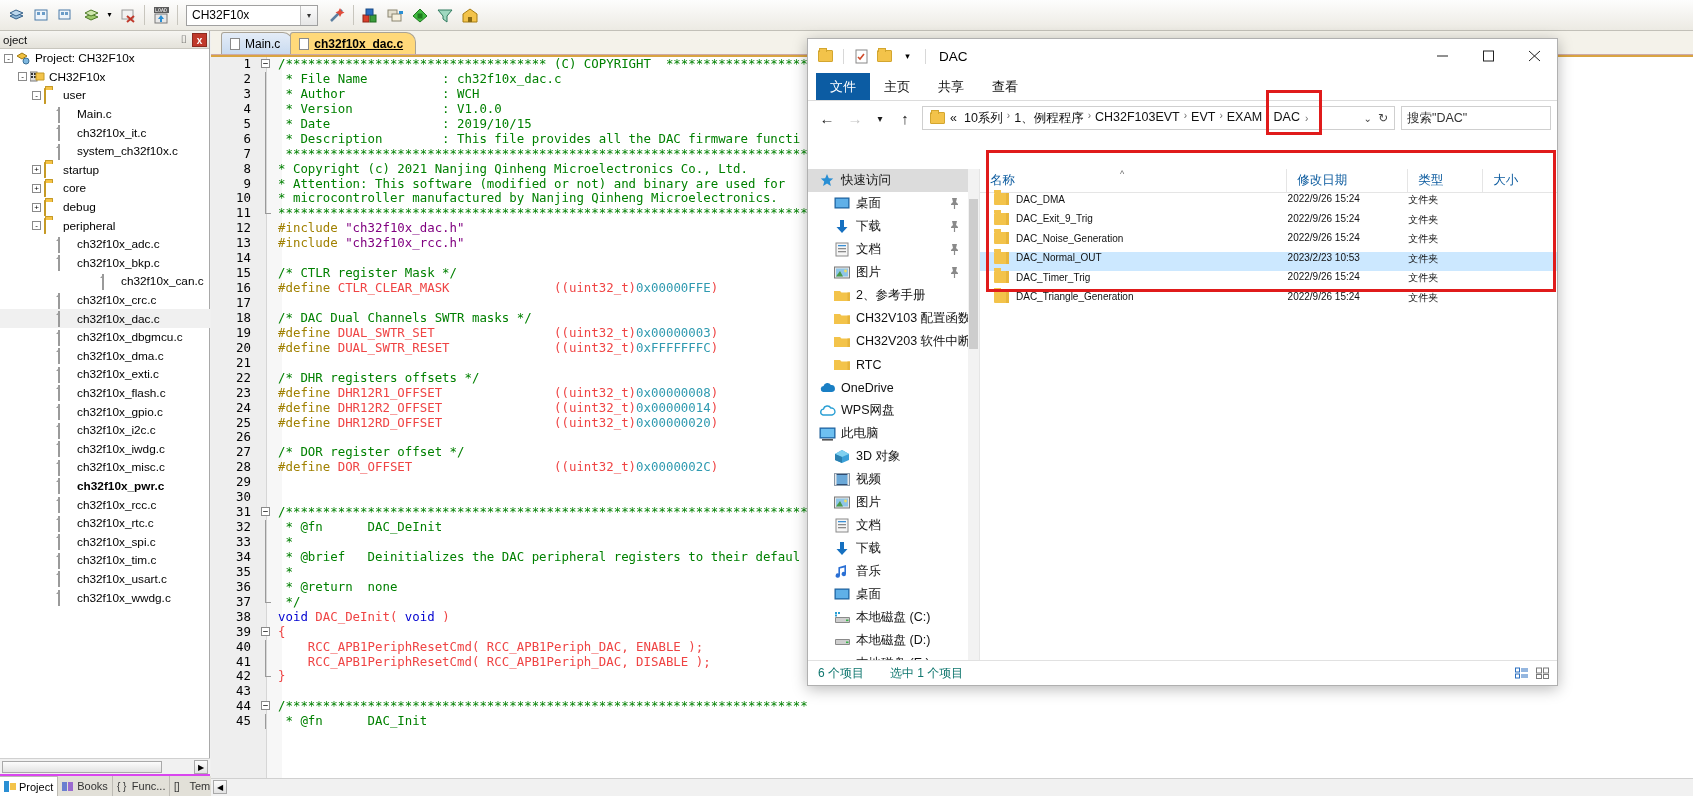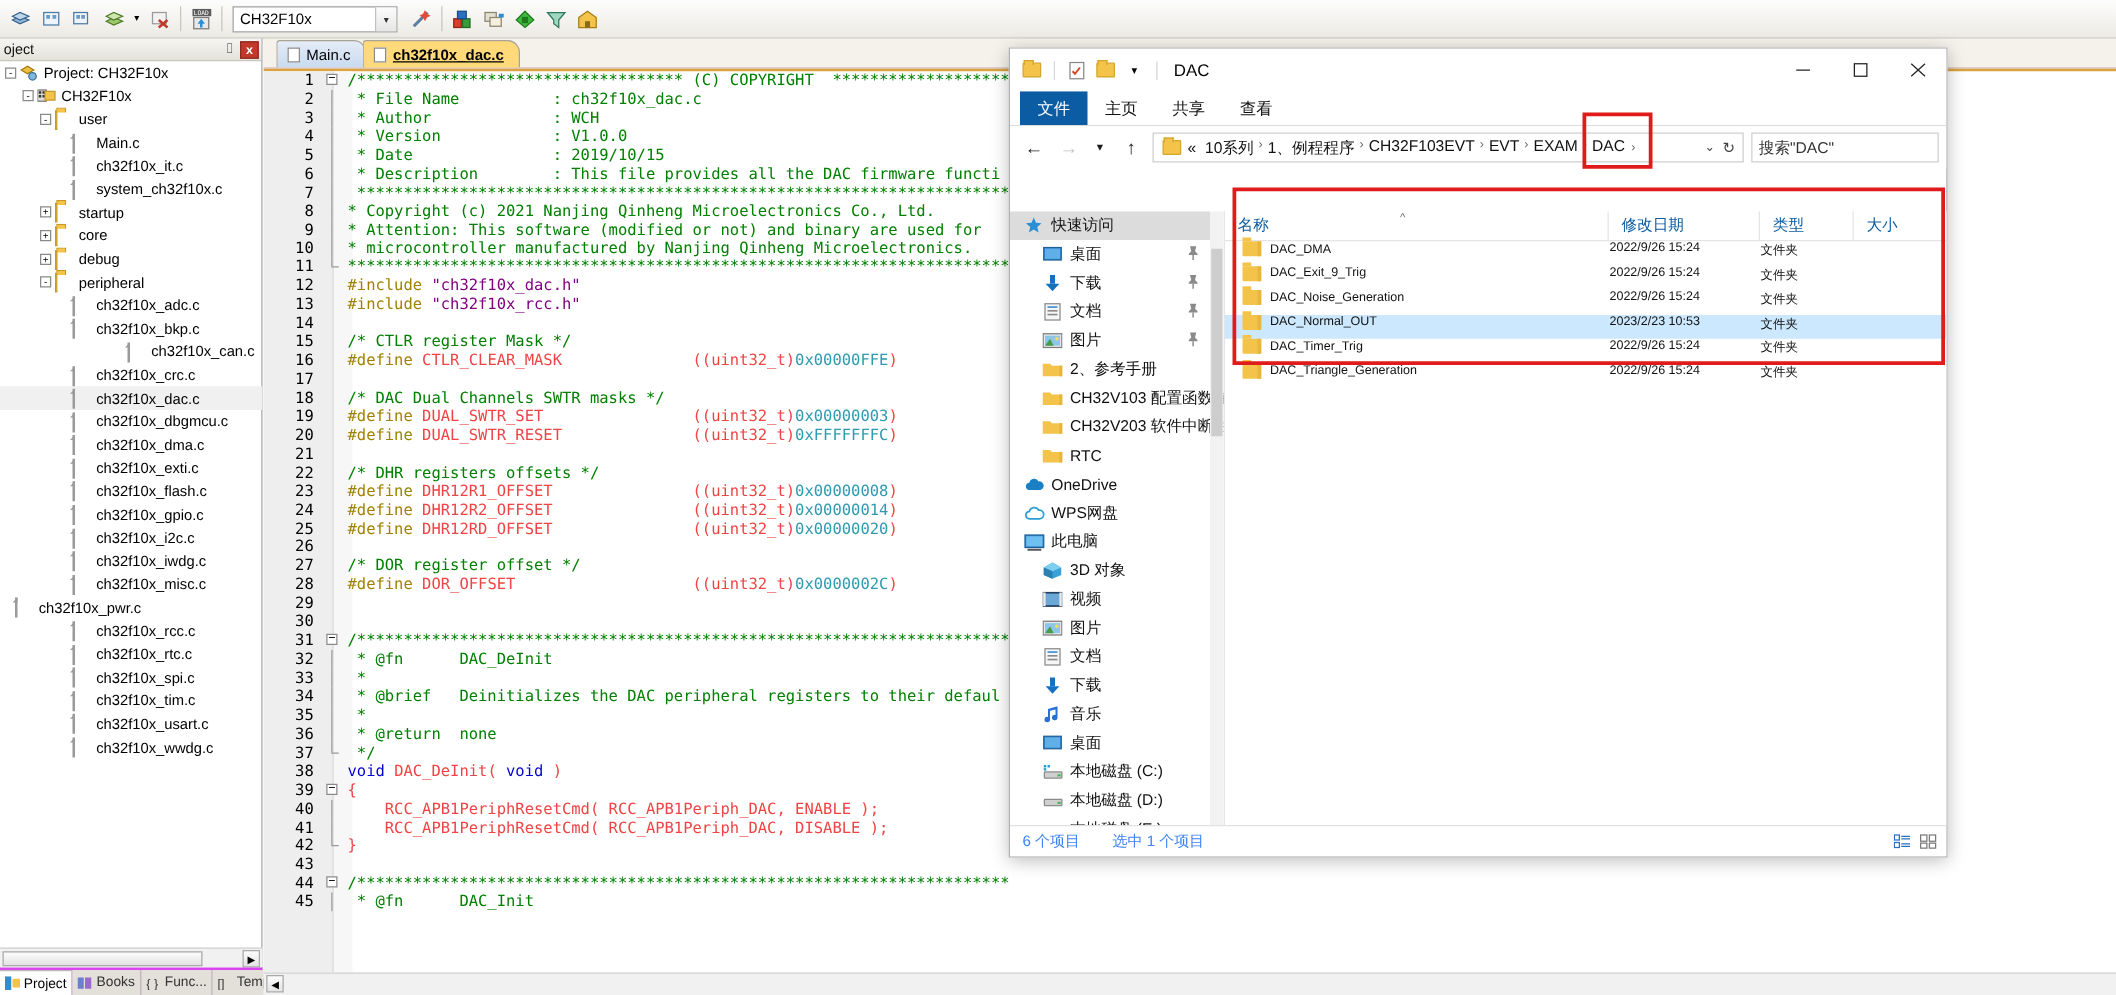--- a/index.html
+++ b/index.html
@@ -221,21 +221,21 @@
   .row .c-name { width: 330px; display: flex; align-items: center; gap: 7px; padding-left: 14px; }
   .row .c-date { width: 130px; color: #111; }
   .row .c-type { width: 80px; color: #111; }
   .row-folder { width: 15px; height: 12px; background: #f3c34a; border-radius: 1px; position: relative; flex: none; }
   .row-folder::before { content:''; position:absolute; left:0; top:-3px; width:7px; height:3px; background:#f3c34a; }
   .row-folder::after { content:''; position:absolute; right:0; top:0; width:3px; height:12px; background:#e8b63c; }
 
   .exp-status {
     position: absolute; left: 0; right: 0; bottom: 0; height: 25px;
     border-top: 1px solid #e1e1e1; background: #fff;
-    display: flex; align-items: center; font-size: 12px; color: #3b82f6; padding-left: 10px; gap: 26px;
+    display: flex; align-items: center; font-size: 12px; color: #0f766e; padding-left: 10px; gap: 26px;
   }
   .status-icons { position: absolute; right: 6px; bottom: 3px; display: flex; gap: 4px; }
   .st-ico { width: 17px; height: 17px; display: flex; align-items: center; justify-content: center; font-size: 11px; color: #444; }
 
   
   .annot { position: absolute; border: 3px solid #e01b1b; pointer-events: none; }
 </style>
 </head>
 <body>
 
@@ -457,21 +457,21 @@
           <div class="tr" style="padding-left: 46px;">
             <span class="exp none"></span>
             <span class="ficon"><span class="file-ico"></span></span>
             <span>ch32f10x_iwdg.c</span>
           </div>
           <div class="tr" style="padding-left: 46px;">
             <span class="exp none"></span>
             <span class="ficon"><span class="file-ico"></span></span>
             <span>ch32f10x_misc.c</span>
           </div>
-          <div class="tr" style="">
+          <div class="tr" style="padding-left: 46px; font-weight: bold;">
             <span class="exp none"></span>
             <span class="ficon"><span class="file-ico"></span></span>
             <span>ch32f10x_pwr.c</span>
           </div>
           <div class="tr" style="padding-left: 46px;">
             <span class="exp none"></span>
             <span class="ficon"><span class="file-ico"></span></span>
             <span>ch32f10x_rcc.c</span>
           </div>
           <div class="tr" style="padding-left: 46px;">

